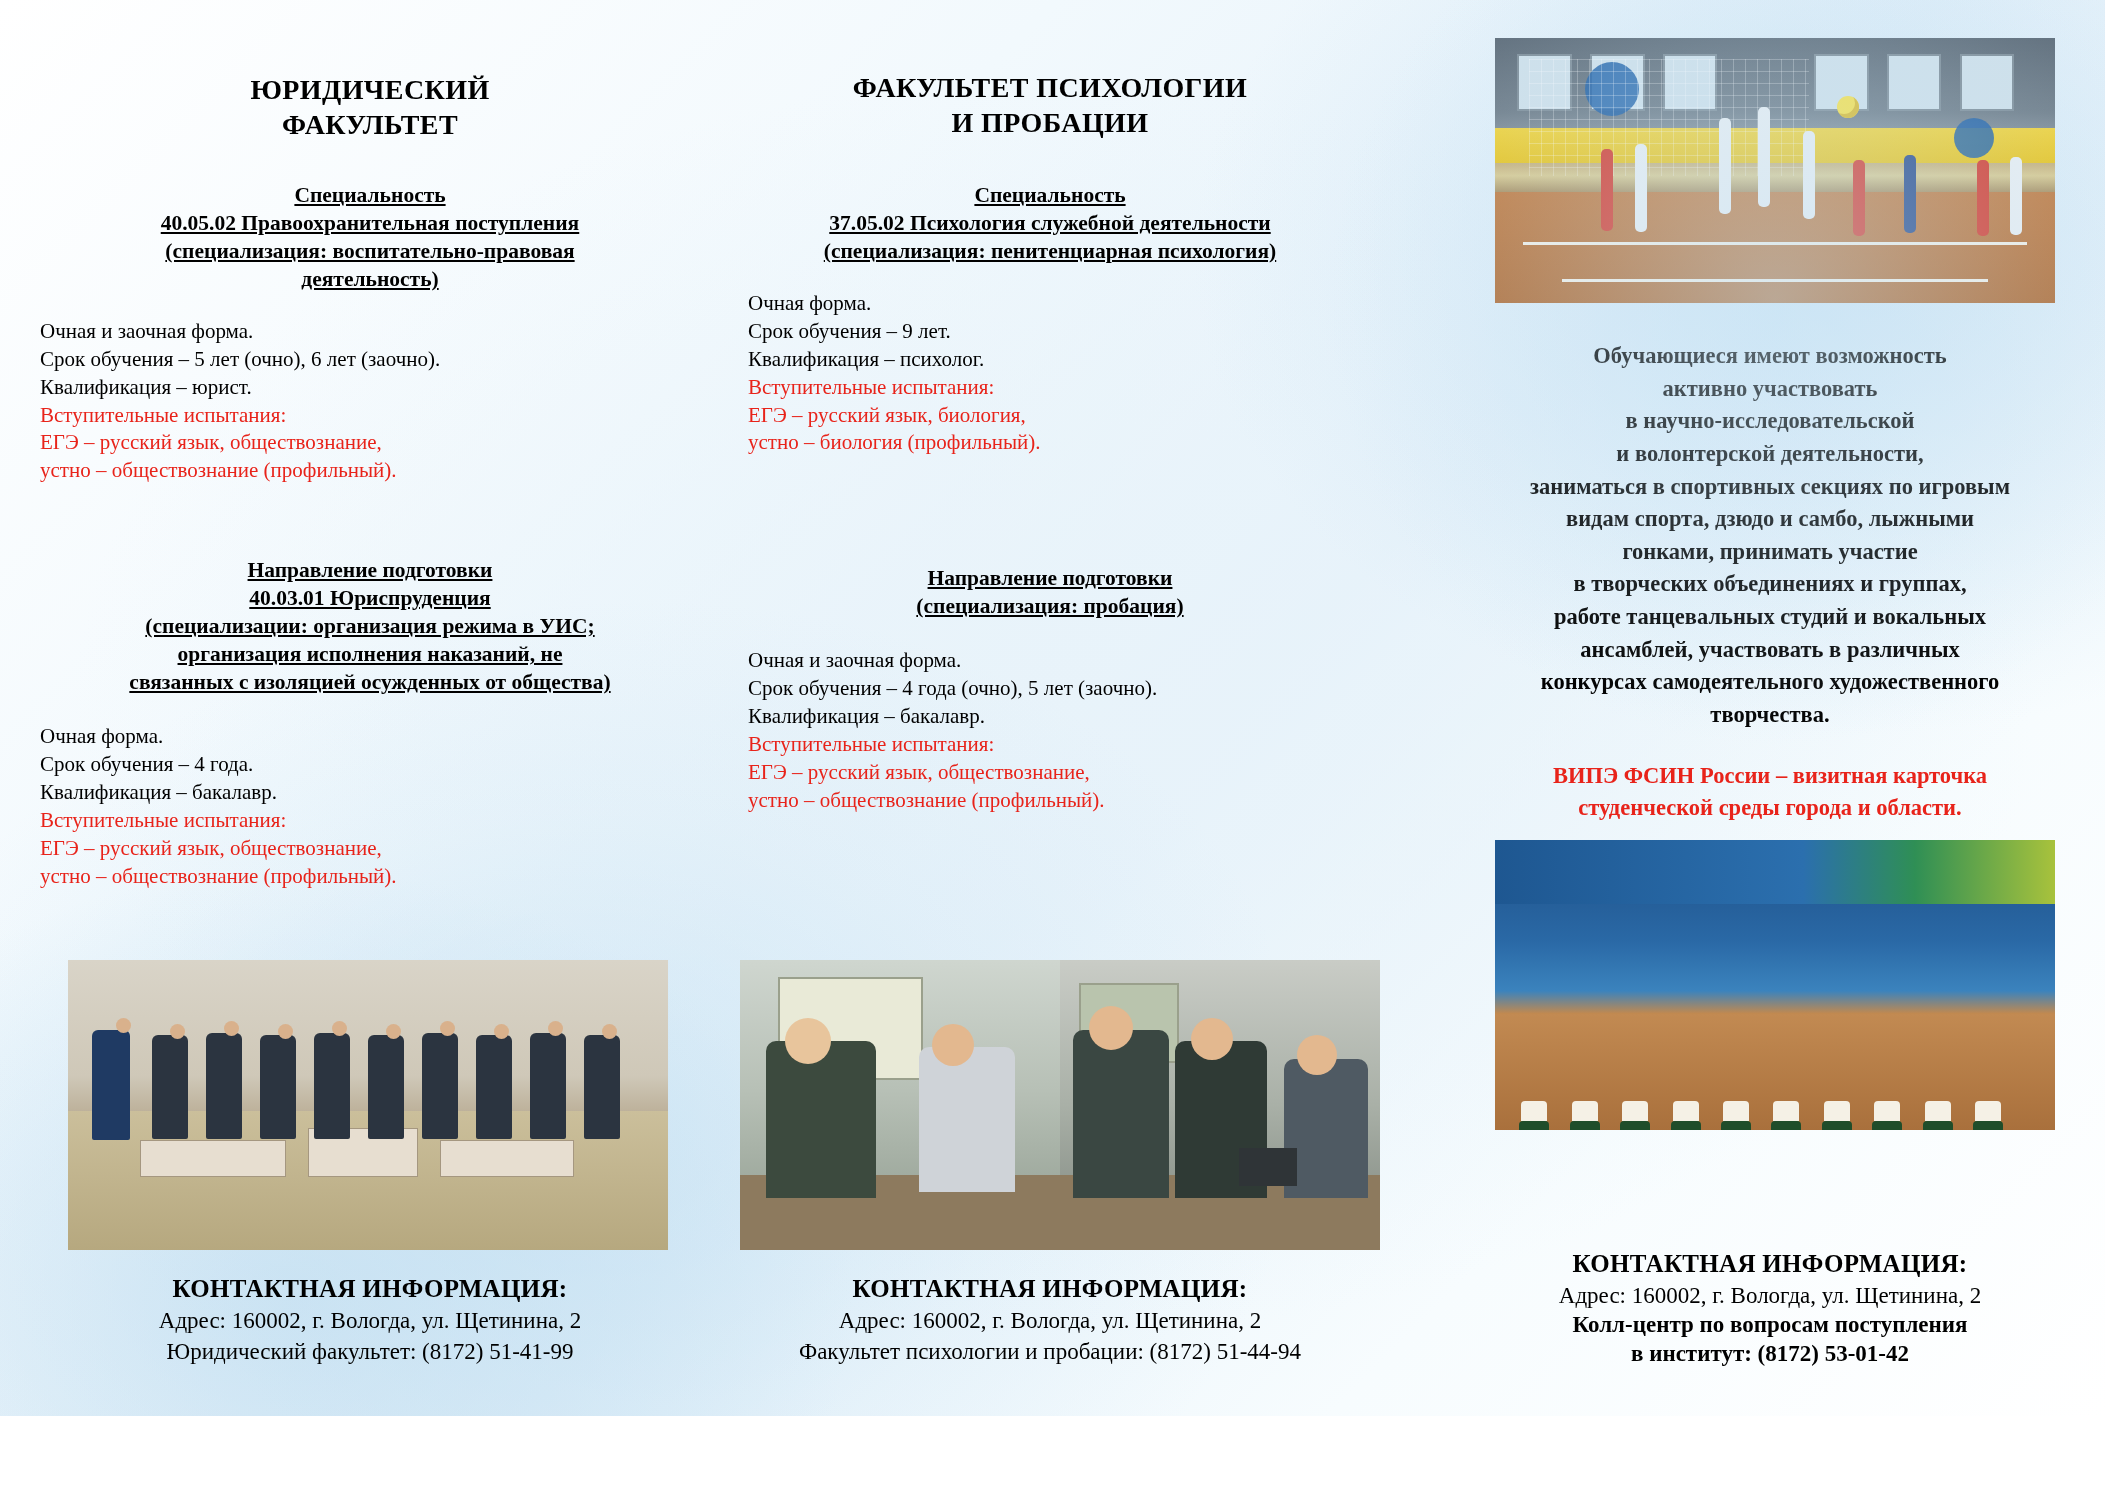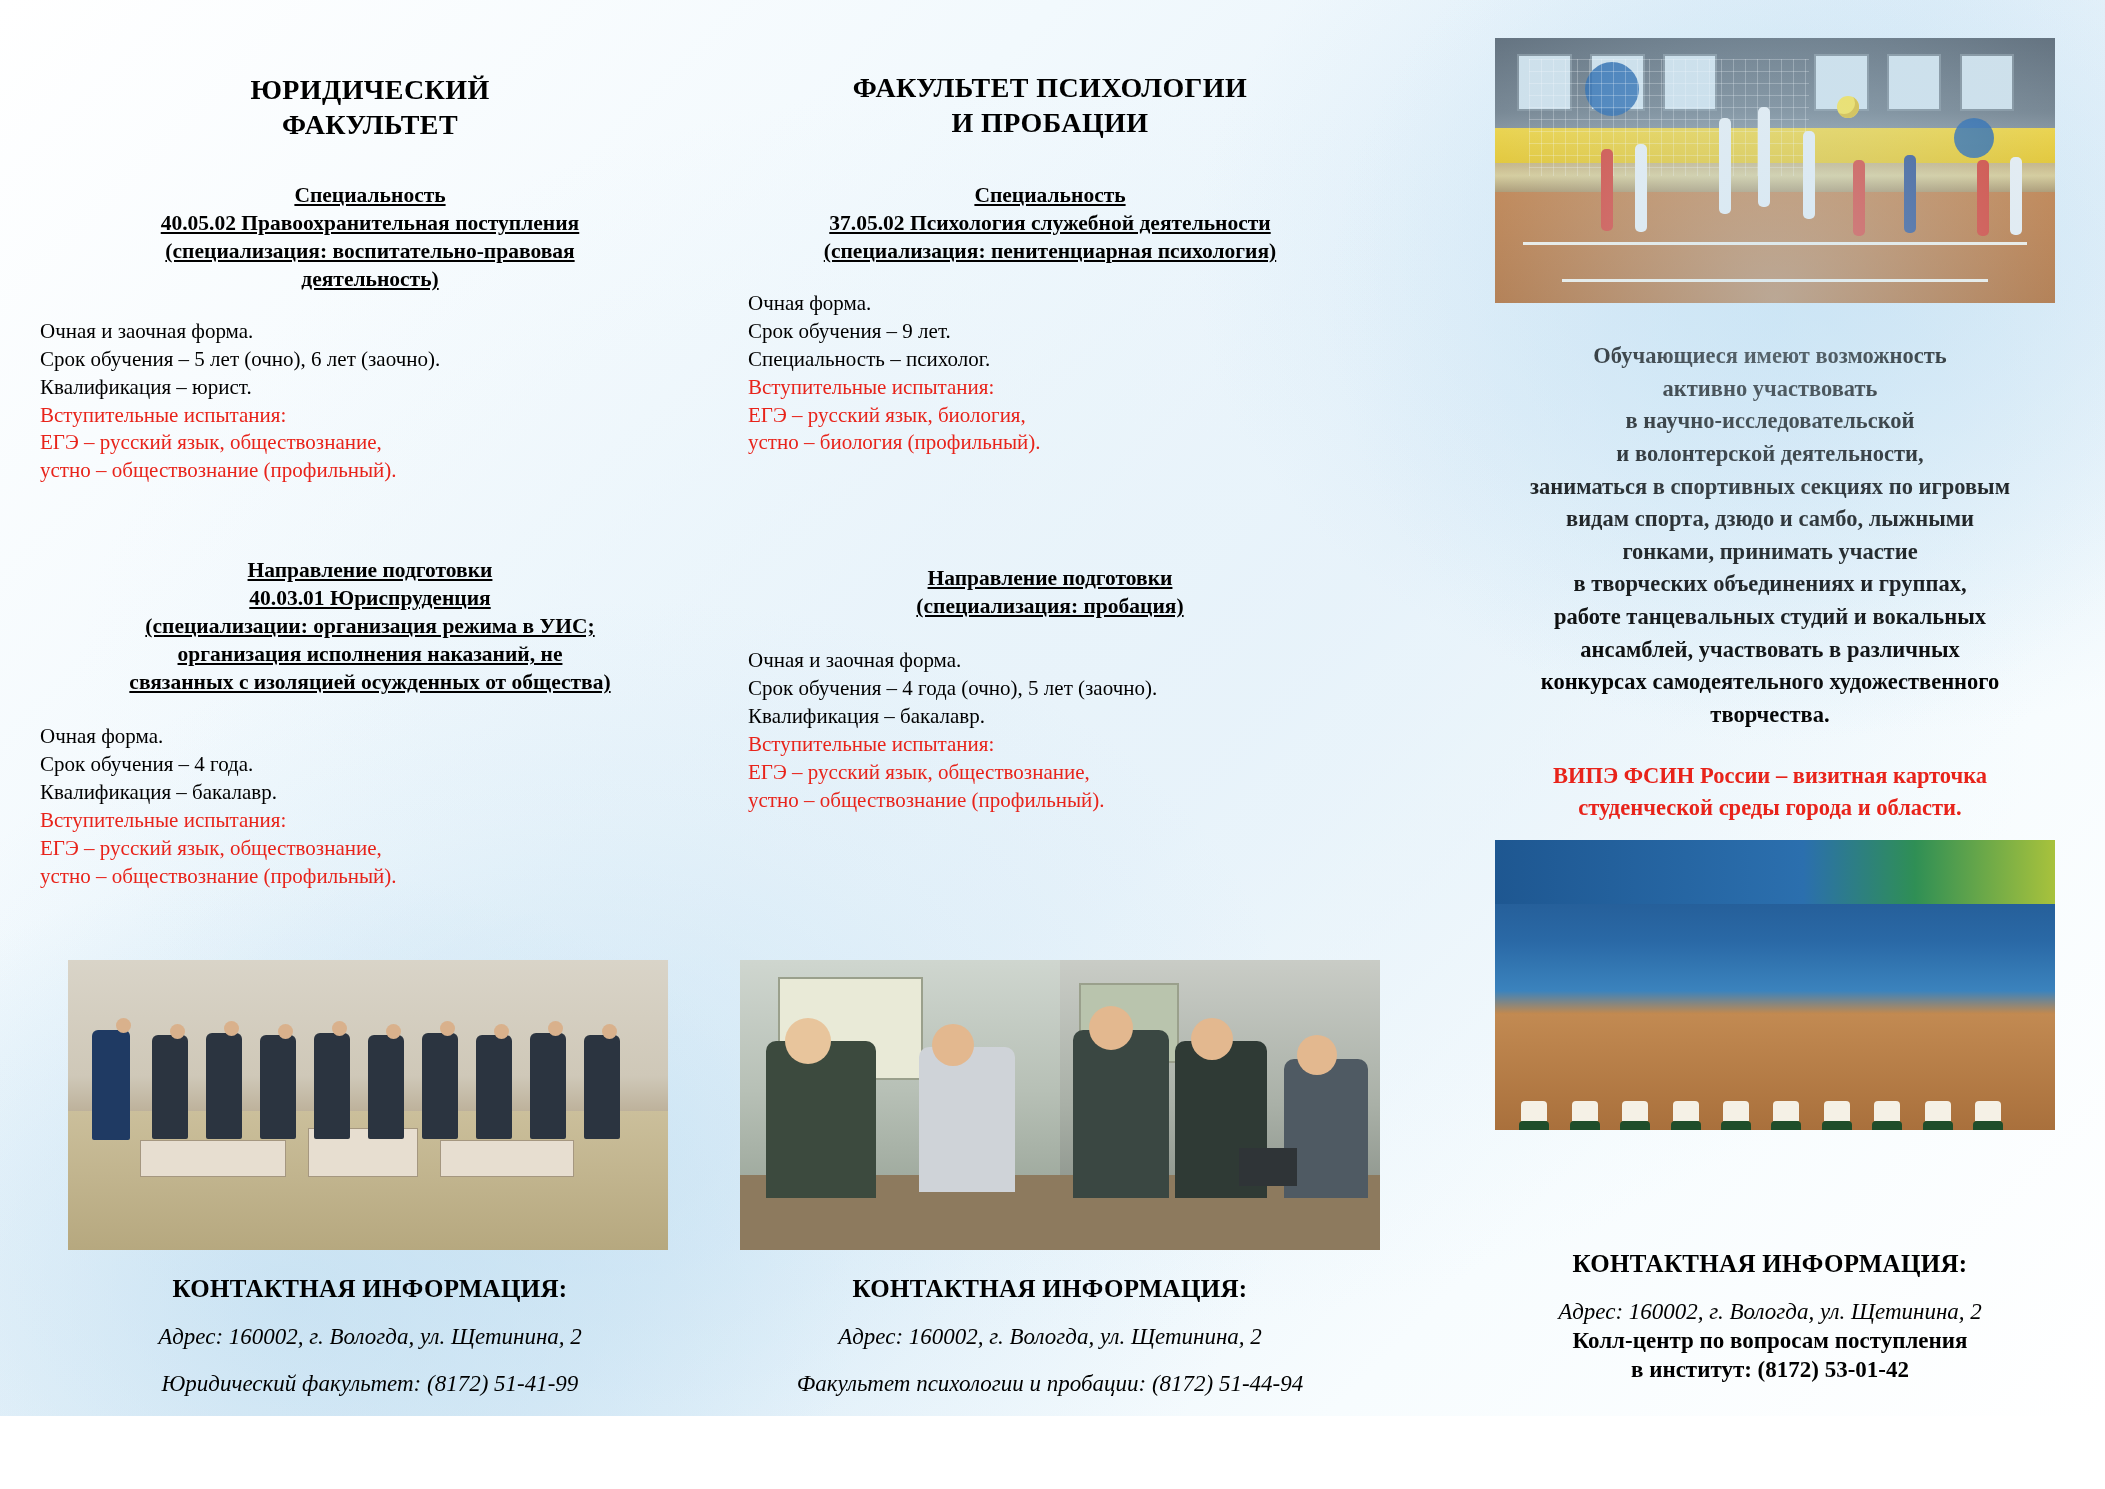--- a/index.html
+++ b/index.html
@@ -159,21 +159,21 @@
     padding: 0 10px;
   }
 
   .contact {
     position: absolute;
     text-align: center;
     width: 100%;
     color: #000;
   }
   .contact .ctitle { font-weight: bold; font-size: 25px; letter-spacing: .3px; }
-  .contact .cline  { font-size: 23px; margin-top: 21px; font-style: italic; }
+  .contact .cline  { font-size: 23px; margin-top: 5px; }
   .contact .cbold  { font-weight: bold; font-size: 23px; margin-top: 3px; }
 </style>
 </head>
 <body>
 
 <div class="page">
 
   <div class="col col-left">
 
     <div class="fac-title">
@@ -230,21 +230,21 @@
 
     <div class="spec-block" style="margin-top:42px;">
       <span class="u">Специальность</span>
       <span class="u">37.05.02 Психология служебной деятельности</span>
       <span class="u">(специализация: пенитенциарная психология)</span>
     </div>
 
     <div class="body-block" style="margin-top:24px; padding-left:28px;">
       <div>Очная форма.</div>
       <div>Срок обучения – 9 лет.</div>
-      <div>Специальность – психолог.</div>
+      <div>Квалификация – психолог.</div>
       <div class="red">Вступительные испытания:</div>
       <div class="red">ЕГЭ – русский язык, биология,</div>
       <div class="red">устно – биология (профильный).</div>
     </div>
 
     <div class="dir-block" style="margin-top:108px;">
       <span class="u">Направление подготовки</span>
       <span class="u">(специализация: пробация)</span>
     </div>
 

